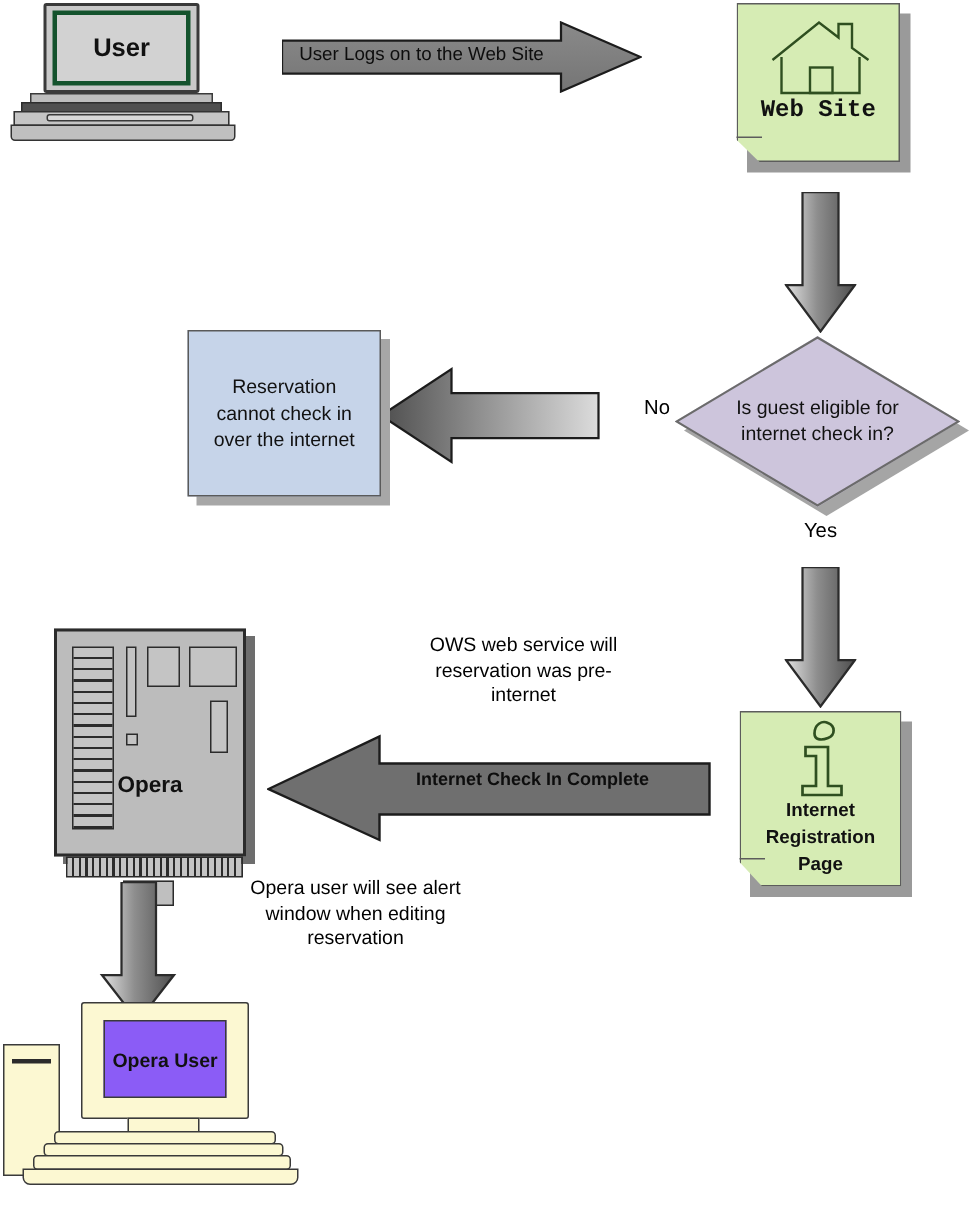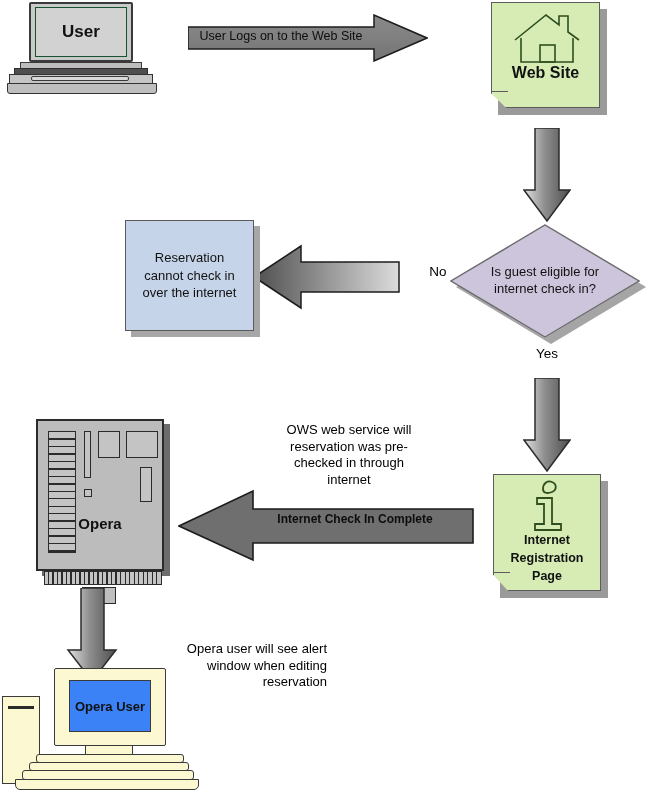--- a/index.html
+++ b/index.html
@@ -43,21 +43,21 @@
     background: #c9c9c9;
     border: 2px solid #3a3a3a;
     border-radius: 2px;
     box-sizing: border-box;
   }
   .laptop .screen {
     position: absolute;
     left: 28px; top: 5px;
     width: 92px; height: 50px;
     background: #d2d2d2;
-    border: 1px solid #14532d;
+    border: 3px solid #14532d;
     box-sizing: border-box;
     display: flex;
     align-items: center;
     justify-content: center;
     font-weight: bold;
     font-size: 17px;
     color: #111;
   }
   .laptop .hingebar {
     position: absolute;
@@ -327,21 +327,21 @@
     width: 112px; height: 78px;
     background: #fcf8d2;
     border: 1.5px solid #3a3a3a;
     box-sizing: border-box;
     border-radius: 2px;
   }
   .desktop .mon-screen {
     position: absolute;
     left: 67px; top: 26px;
     width: 82px; height: 52px;
-    background: #3b82f6;
+    background: #8b5cf6;
     border: 1.5px solid #3a3a3a;
     box-sizing: border-box;
     display: flex;
     align-items: center;
     justify-content: center;
     font-weight: bold;
     font-size: 13px;
     color: #111;
   }
   .desktop .neck {
@@ -431,21 +431,21 @@
   <div class="arrow-text" style="left:188px; top:29px; width:186px; font-size:12.5px;">User Logs on to the Web Site</div>
 
   <div class="docshape" style="left:491px; top:2px; width:109px; height:106px;">
     <div class="shadow"></div>
     <div class="body"></div>
     <svg class="house-icon" style="left:21px; top:10px;" width="70" height="54" viewBox="0 0 70 54">
       <path d="M3,28 L34,3 L47,13 L47,4 L56,4 L56,20 L67,28" fill="none" stroke="#2f4f20" stroke-width="1.6"></path>
       <path d="M9,26 L9,50 L61,50 L61,26" fill="none" stroke="#2f4f20" stroke-width="1.6"></path>
       <rect x="28" y="33" width="15" height="17" fill="none" stroke="#2f4f20" stroke-width="1.6"></rect>
     </svg>
-    <div class="doctext" style="top:62px; font-size:16px;">Web Site</div>
+    <div class="doctext" style="top:62px; font-size:16px;font-family:Liberation Mono, monospace;">Web Site</div>
     <div class="fold"></div>
   </div>
 
   <div class="arrowwrap" style="left:523px; top:128px; width:48px; height:94px;">
     <svg width="48" height="94" viewBox="0 0 48 94">
       <polygon points="12,0 36,0 36,62 47,62 24,93 1,62 12,62" fill="url(#gradV)" stroke="#2b2b2b" stroke-width="1.5"></polygon>
     </svg>
   </div>
 
   <div class="diamond" style="left:450px; top:224px; width:190px; height:114px;">
@@ -498,21 +498,20 @@
       <div>Internet</div>
       <div>Registration</div>
       <div>Page</div>
     </div>
     <div class="fold"></div>
   </div>
 
   <div class="label-text" style="left:253px; top:402px; width:192px; font-size:13px;">
     <div>OWS web service will</div>
     <div>reservation was pre-</div>
-    <div>checked in through</div>
     <div>internet</div>
   </div>
 
   <div class="arrowwrap" style="left:178px; top:489px; width:296px; height:73px;">
     <svg width="296" height="73" viewBox="0 0 296 73">
       <polygon points="295,20 75,20 75,2 1,37 75,71 75,54 295,54" fill="#6f6f6f" stroke="#1c1c1c" stroke-width="1.6"></polygon>
     </svg>
   </div>
   <div class="arrow-text bold" style="left:247px; top:511px; width:216px; font-size:12px; line-height:1.35;">
     <div>Internet Check In Complete</div>
@@ -531,21 +530,21 @@
     <div class="grille"></div>
     <div class="foot"></div>
   </div>
 
   <div class="arrowwrap" style="left:66px; top:588px; width:52px; height:94px;">
     <svg width="52" height="94" viewBox="0 0 52 94">
       <polygon points="15,0 38,0 38,62 50,62 26,93 2,62 15,62" fill="url(#gradV)" stroke="#2b2b2b" stroke-width="1.5"></polygon>
     </svg>
   </div>
 
-  <div class="label-text" style="left:147px; top:621px; width:180px; font-size:13px;text-align:right;">
+  <div class="label-text" style="left:147px; top:564px; width:180px; font-size:13px;">
     <div>Opera user will see alert</div>
     <div>window when editing</div>
     <div>reservation</div>
   </div>
 
   <div class="desktop" style="left:2px; top:654px; width:200px; height:145px;">
     <div class="tower"></div>
     <div class="tower-slot"></div>
     <div class="monitor"></div>
     <div class="mon-screen">Opera User</div>

